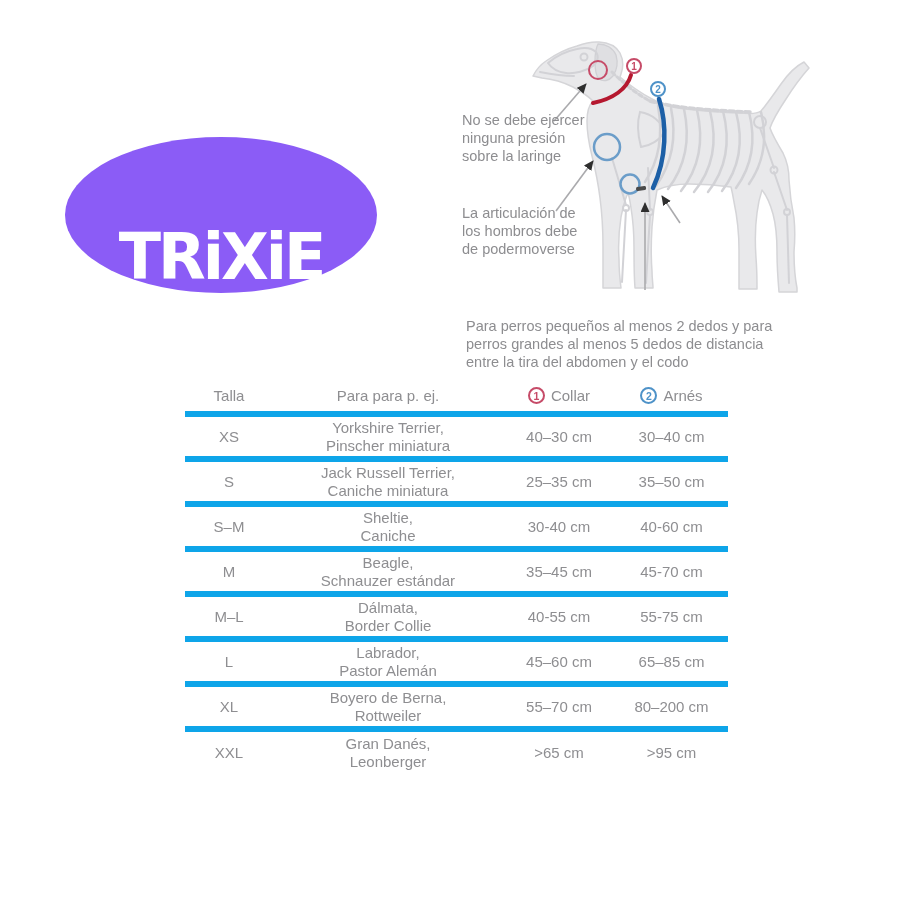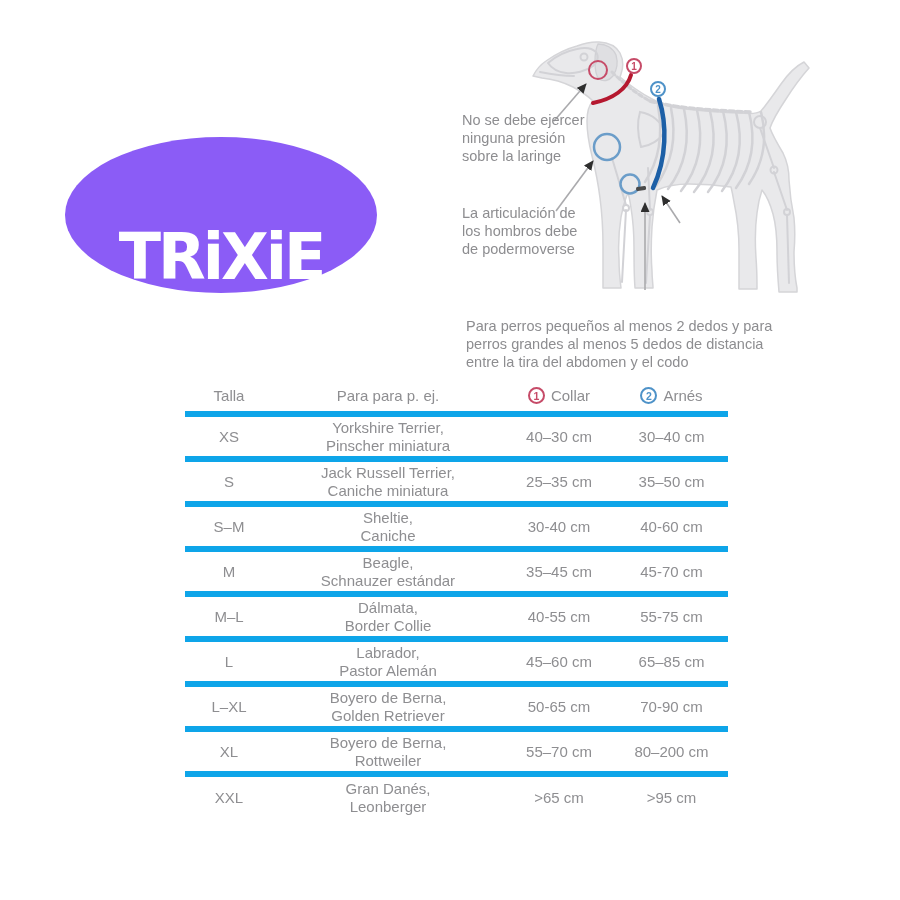--- a/index.html
+++ b/index.html
@@ -245,26 +245,20 @@
         <td>40-55 cm</td>
         <td>55-75 cm</td>
       </tr>
       <tr>
         <td>L</td>
         <td><span class="breed-lines"><span>Labrador,</span><span>Pastor Alemán</span></span></td>
         <td>45–60 cm</td>
         <td>65–85 cm</td>
       </tr>
       <tr>
-        <td>L–XL</td>
-        <td><span class="breed-lines"><span>Boyero de Berna,</span><span>Golden Retriever</span></span></td>
-        <td>50-65 cm</td>
-        <td>70-90 cm</td>
-      </tr>
-      <tr>
         <td>XL</td>
         <td><span class="breed-lines"><span>Boyero de Berna,</span><span>Rottweiler</span></span></td>
         <td>55–70 cm</td>
         <td>80–200 cm</td>
       </tr>
       <tr>
         <td>XXL</td>
         <td><span class="breed-lines"><span>Gran Danés,</span><span>Leonberger</span></span></td>
         <td>&gt;65 cm</td>
         <td>&gt;95 cm</td>

